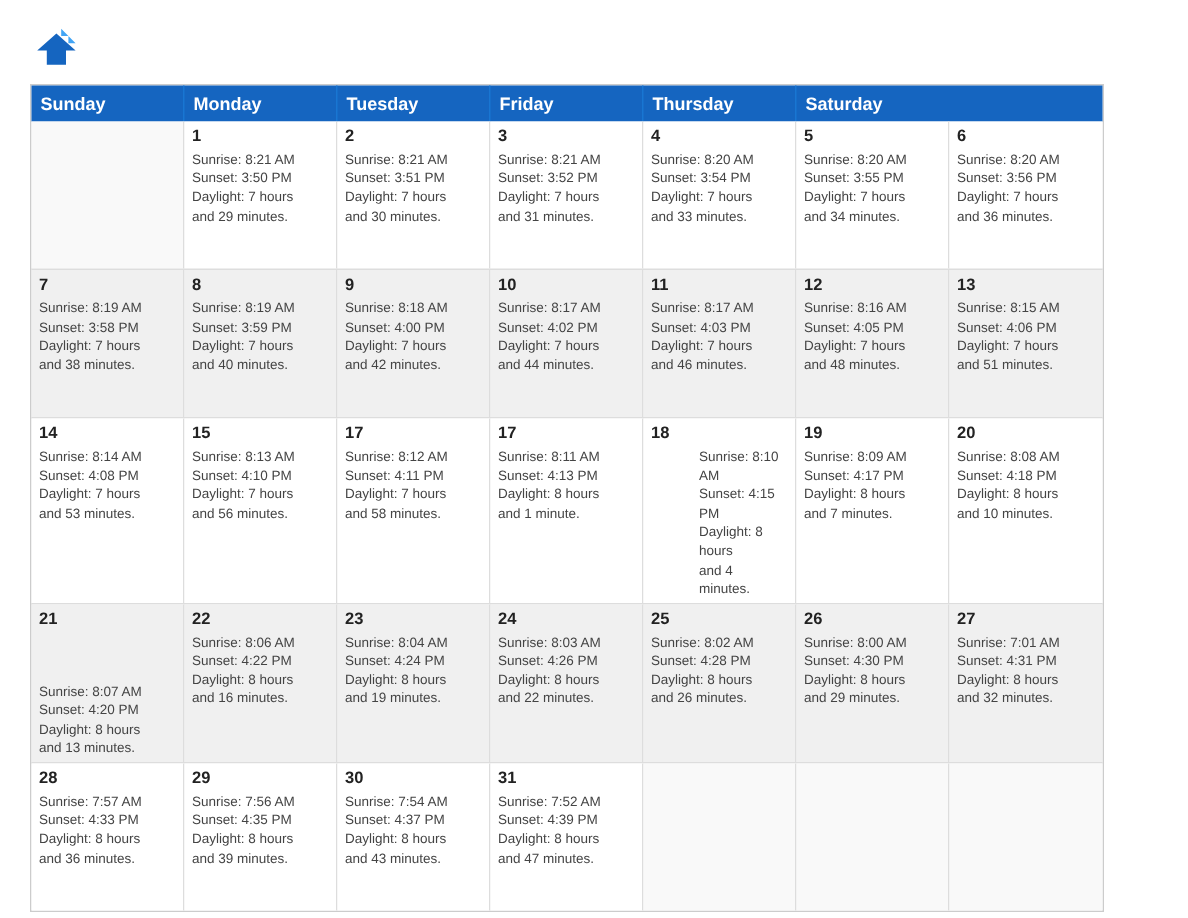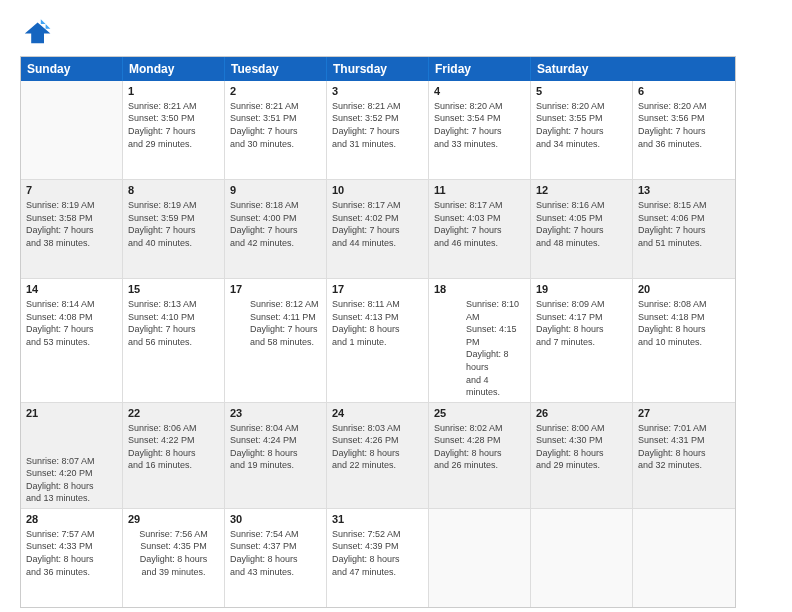--- a/index.html
+++ b/index.html
@@ -127,22 +127,22 @@
       <div class="month-title"></div>
       <div class="location"></div>
     </div>
   </div>
 
   <div class="calendar">
     <div class="cal-header" id="cal-header-row">
         <div class="cal-header-cell">Sunday</div>
         <div class="cal-header-cell">Monday</div>
         <div class="cal-header-cell">Tuesday</div>
+        <div class="cal-header-cell">Friday</div>
         <div class="cal-header-cell">Thursday</div>
-        <div class="cal-header-cell">Friday</div>
         <div class="cal-header-cell">Saturday</div>
       </div>
     <div class="cal-body" id="cal-body">
         <div class="cal-row">
           <div class="cal-cell empty"></div>
           <div class="cal-cell">
             <span class="day-number">1</span>
             <div class="cell-info" style="white-space: pre-line;">Sunrise: 8:21 AM
 Sunset: 3:50 PM
 Daylight: 7 hours
@@ -245,21 +245,21 @@
           </div>
           <div class="cal-cell">
             <span class="day-number">15</span>
             <div class="cell-info" style="white-space: pre-line;">Sunrise: 8:13 AM
 Sunset: 4:10 PM
 Daylight: 7 hours
 and 56 minutes.</div>
           </div>
           <div class="cal-cell">
             <span class="day-number">17</span>
-            <div class="cell-info" style="white-space: pre-line; margin-left: 20px;">Sunrise: 8:12 AM
+            <div class="cell-info" style="white-space: pre-line;">Sunrise: 8:12 AM
 Sunset: 4:11 PM
 Daylight: 7 hours
 and 58 minutes.</div>
           </div>
           <div class="cal-cell">
             <span class="day-number">17</span>
             <div class="cell-info" style="white-space: pre-line;">Sunrise: 8:11 AM
 Sunset: 4:13 PM
 Daylight: 8 hours
 and 1 minute.</div>
@@ -340,21 +340,21 @@
         <div class="cal-row">
           <div class="cal-cell">
             <span class="day-number">28</span>
             <div class="cell-info" style="white-space: pre-line;">Sunrise: 7:57 AM
 Sunset: 4:33 PM
 Daylight: 8 hours
 and 36 minutes.</div>
           </div>
           <div class="cal-cell">
             <span class="day-number">29</span>
-            <div class="cell-info" style="white-space: pre-line; text-align: center;">Sunrise: 7:56 AM
+            <div class="cell-info" style="white-space: pre-line;">Sunrise: 7:56 AM
 Sunset: 4:35 PM
 Daylight: 8 hours
 and 39 minutes.</div>
           </div>
           <div class="cal-cell">
             <span class="day-number">30</span>
             <div class="cell-info" style="white-space: pre-line;">Sunrise: 7:54 AM
 Sunset: 4:37 PM
 Daylight: 8 hours
 and 43 minutes.</div>

